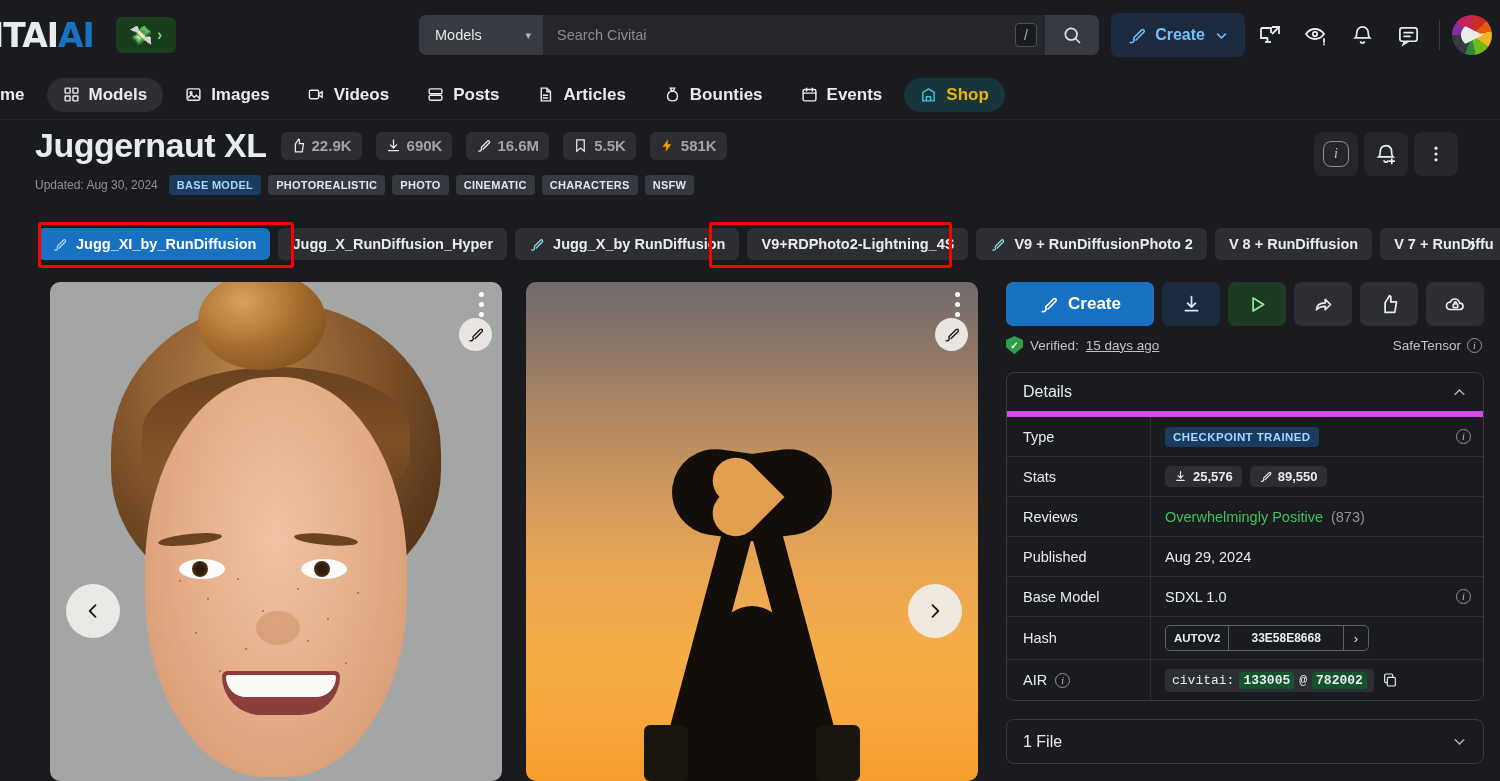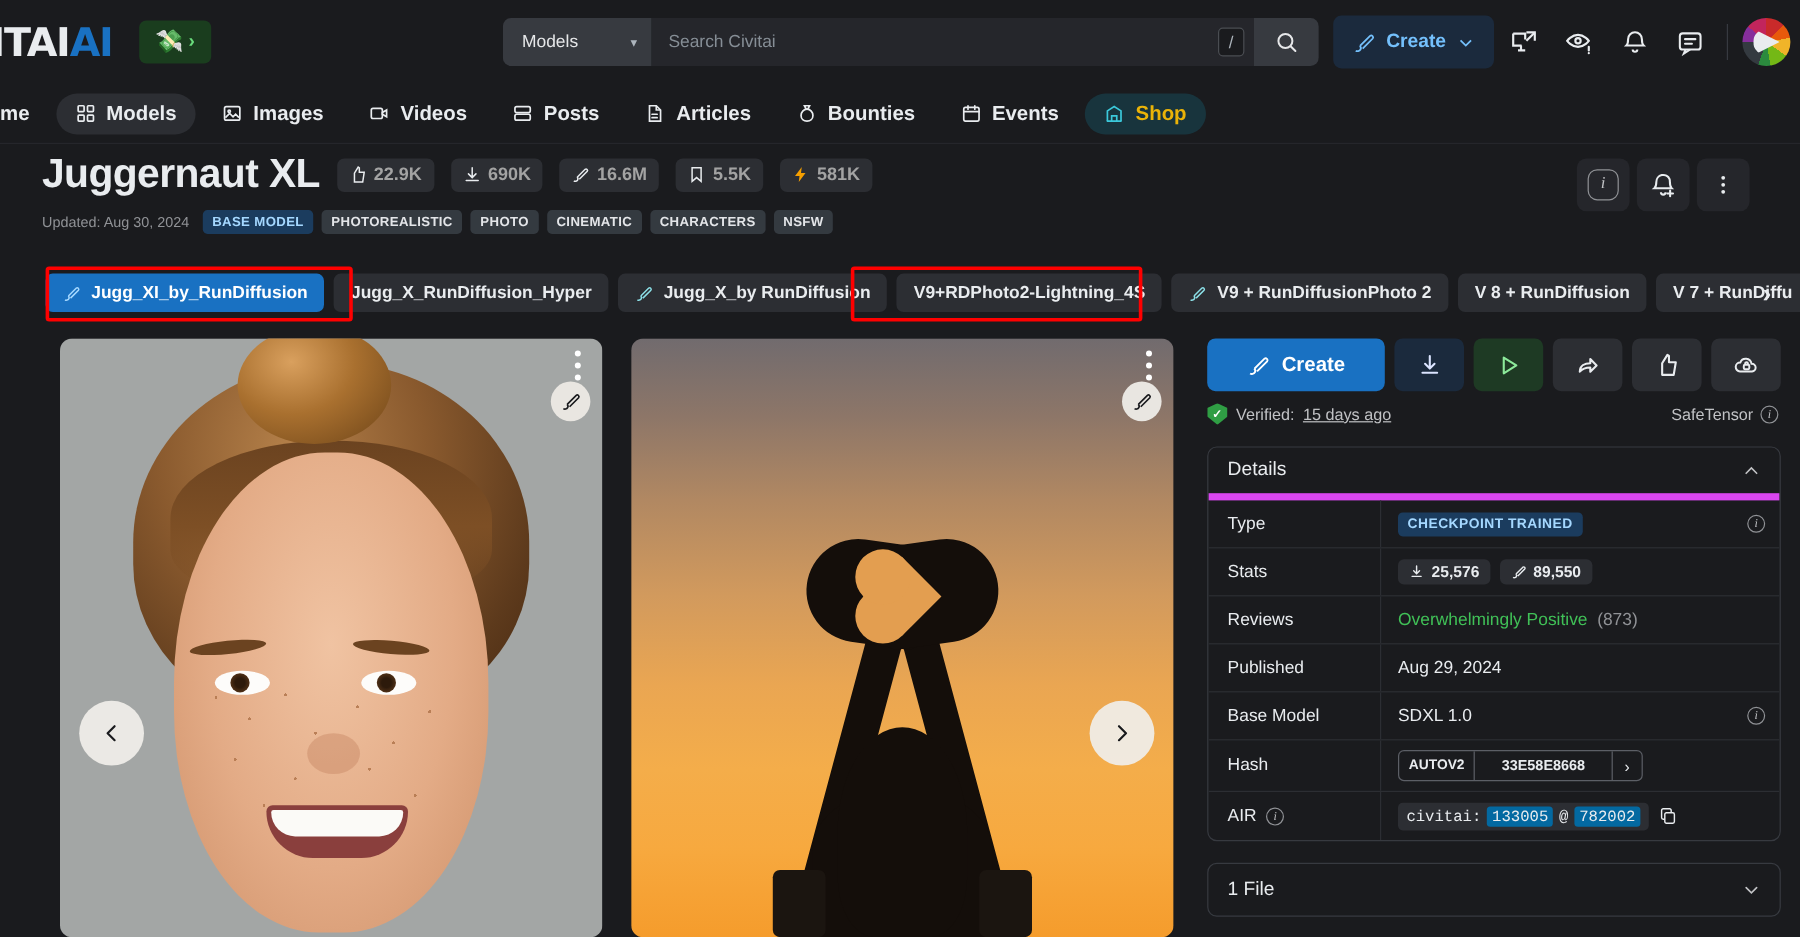--- a/index.html
+++ b/index.html
@@ -389,21 +389,21 @@
   }
   .hashbox .hc {
     width:24px; display:flex; align-items:center; justify-content:center;
     font-size:13px; color:#e9ecef; cursor:pointer;
   }
   .air-val {
     font-family:"Liberation Mono", monospace; font-size:13px; color:#e9ecef;
     background:#2c2e33; padding:3px 7px; border-radius:4px;
     display:flex; align-items:center; gap:5px;
   }
-  .air-val b { background:#0369a1; padding:1px 4px; border-radius:3px; font-weight:400; }
+  .air-val b { background:#14532d; padding:1px 4px; border-radius:3px; font-weight:700; }
   .file-card {
     margin-top:18px; border:1px solid #373a40; border-radius:8px;
     height:45px; display:flex; align-items:center; justify-content:space-between;
     padding:0 16px; font-size:16px; color:#e9ecef; cursor:pointer;
   }
 </style>
 </head>
 <body>
 
 <div class="topbar">

